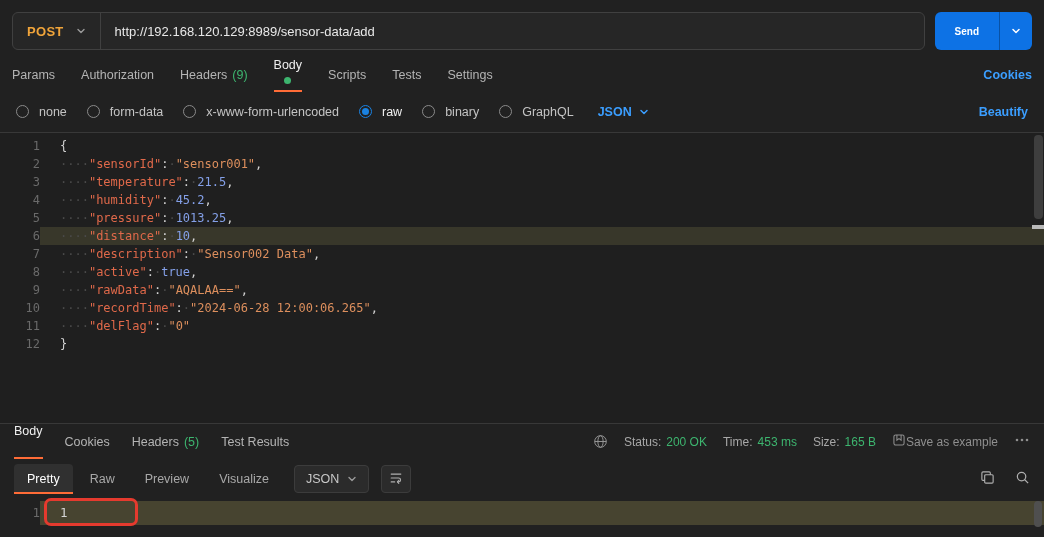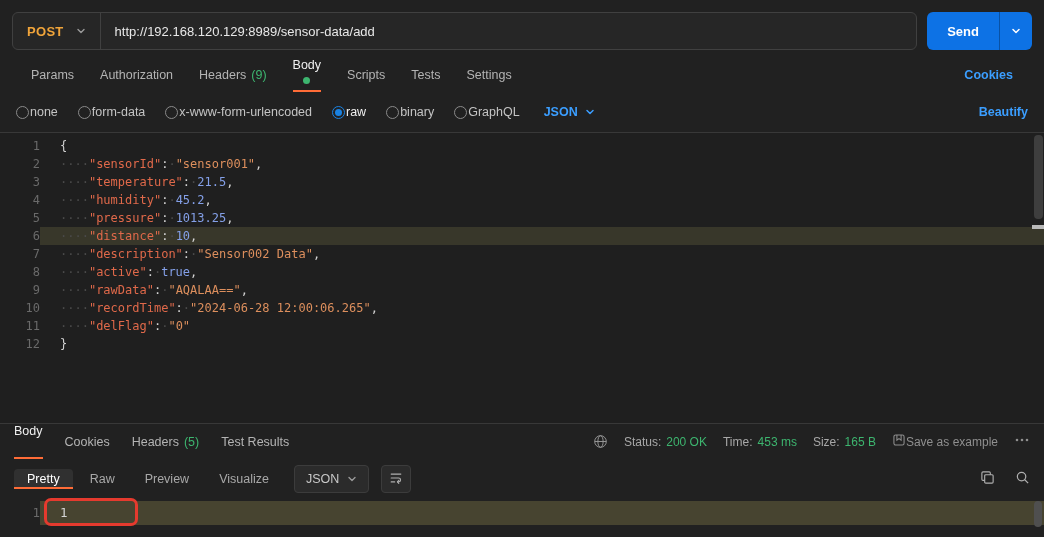--- a/index.html
+++ b/index.html
@@ -9,35 +9,35 @@
 
   
   .url-row{display:flex;align-items:center;gap:10px;padding:12px 12px 8px;}
   .url-bar{flex:1;height:38px;display:flex;align-items:center;border:1px solid #404040;border-radius:6px;background:#262626;}
   .method{display:flex;align-items:center;gap:12px;padding:0 14px;height:100%;cursor:pointer;}
   .method-label{color:#f0a43a;font-weight:700;font-size:13px;letter-spacing:.3px;}
   .caret{display:flex;color:#9a9a9a;}
   .vdiv{width:1px;height:100%;background:#404040;}
   .url-text{padding:0 14px;font-size:13px;color:#e8e8e8;flex:1;white-space:nowrap;overflow:hidden;cursor:text;}
   .send-btn{height:38px;display:flex;align-items:stretch;background:#0d72e5;border-radius:6px;overflow:hidden;color:#fff;cursor:pointer;}
-  .send-label{display:flex;align-items:center;padding:0 20px;font-weight:600;font-size:13px;}
+  .send-label{display:flex;align-items:center;padding:0 20px;font-weight:600;font-size:10px;}
   .send-caret{display:flex;align-items:center;padding:0 11px;border-left:1px solid rgba(0,0,0,.28);color:#fff;}
 
   
-  .tabs-row{display:flex;align-items:center;gap:26px;padding:0 31px;height:34px;font-size:12.5px;color:#b4b4b4;}
+  .tabs-row{display:flex;align-items:center;gap:26px;padding:0 12px;height:34px;font-size:12.5px;color:#b4b4b4;}
   .tab{display:flex;align-items:center;gap:5px;height:100%;cursor:pointer;position:relative;white-space:nowrap;}
   .tab.active{color:#f0f0f0;flex-direction:column;}
   .tab.active::after{content:"";position:absolute;left:0;right:0;bottom:0;height:2px;background:#ff6c37;}
   .count{color:#3db56f;}
   .dot{width:7px;height:7px;border-radius:50%;background:#3db56f;}
   .cookies{margin-left:auto;color:#3b9eff;font-weight:600;cursor:pointer;}
 
   
   .radio-row{display:flex;align-items:center;gap:20px;padding:0 16px;height:40px;font-size:12.5px;color:#c4c4c4;}
-  .radio-item{display:flex;align-items:center;gap:1px;cursor:pointer;white-space:nowrap;}
+  .radio-item{display:flex;align-items:flex-start;gap:10px;cursor:pointer;white-space:nowrap;}
   .rb{width:13px;height:13px;border-radius:50%;border:1.5px solid #8a8a8a;position:relative;flex:none;}
   .radio-item.selected .rb{border-color:#1a82e2;}
   .radio-item.selected .rb::after{content:"";position:absolute;inset:2px;border-radius:50%;background:#1a82e2;}
   .radio-item.selected{color:#f0f0f0;}
   .format-dd{display:flex;align-items:center;gap:7px;color:#3b9eff;font-weight:600;cursor:pointer;margin-left:4px;}
   .format-dd .caret{color:#3b9eff;}
   .beautify{margin-left:auto;color:#3b9eff;font-weight:600;cursor:pointer;}
 
   
   .editor{position:relative;flex:0 0 291px;border-top:1px solid #383838;background:#1f1f1f;padding-top:4px;font-family:"DejaVu Sans Mono",monospace;font-size:12px;cursor:text;overflow:hidden;}
@@ -60,21 +60,21 @@
   .resp-meta{margin-left:auto;display:flex;align-items:center;gap:16px;font-size:12px;}
   .meta{display:flex;align-items:flex-end;gap:5px;white-space:nowrap;}
   .meta-label{color:#a8a8a8;}
   .meta-val{color:#3db56f;}
   .globe{display:flex;color:#9a9a9a;cursor:pointer;}
   .save-ex{display:flex;align-items:center;gap:0;color:#8f8f8f;cursor:pointer;white-space:nowrap;}
   .more-btn{color:#8f8f8f;cursor:pointer;display:flex;}
 
   
   .resp-toolbar{display:flex;align-items:center;gap:4px;padding:0 14px;height:40px;font-size:12.5px;color:#a8a8a8;}
-  .vtab{height:20px;display:flex;align-items:center;padding:0 13px;position:relative;cursor:pointer;}
+  .vtab{height:30px;display:flex;align-items:center;padding:0 13px;position:relative;cursor:pointer;}
   .vtab.active{color:#fff;background:#303030;border-radius:4px 4px 0 0;}
   .vtab.active::after{content:"";position:absolute;left:0;right:0;bottom:0;height:2px;background:#ff6c37;}
   .resp-dd{display:flex;align-items:center;gap:8px;height:28px;padding:0 11px;margin-left:8px;background:#2b2b2b;border:1px solid #3c3c3c;border-radius:4px;color:#c8c8c8;cursor:pointer;}
   .icon-btn{width:30px;height:28px;border-radius:4px;display:flex;align-items:center;justify-content:center;background:#2b2b2b;border:1px solid #3c3c3c;margin-left:8px;color:#b0b0b0;cursor:pointer;}
   .toolbar-right{margin-left:auto;display:flex;align-items:center;gap:20px;color:#b0b0b0;}
   .icon-plain{display:flex;cursor:pointer;}
 
   
   .resp-body{position:relative;flex:1;font-family:"DejaVu Sans Mono",monospace;font-size:12.5px;padding-top:2px;}
   .resp-body .code-line{height:24px;line-height:24px;}

